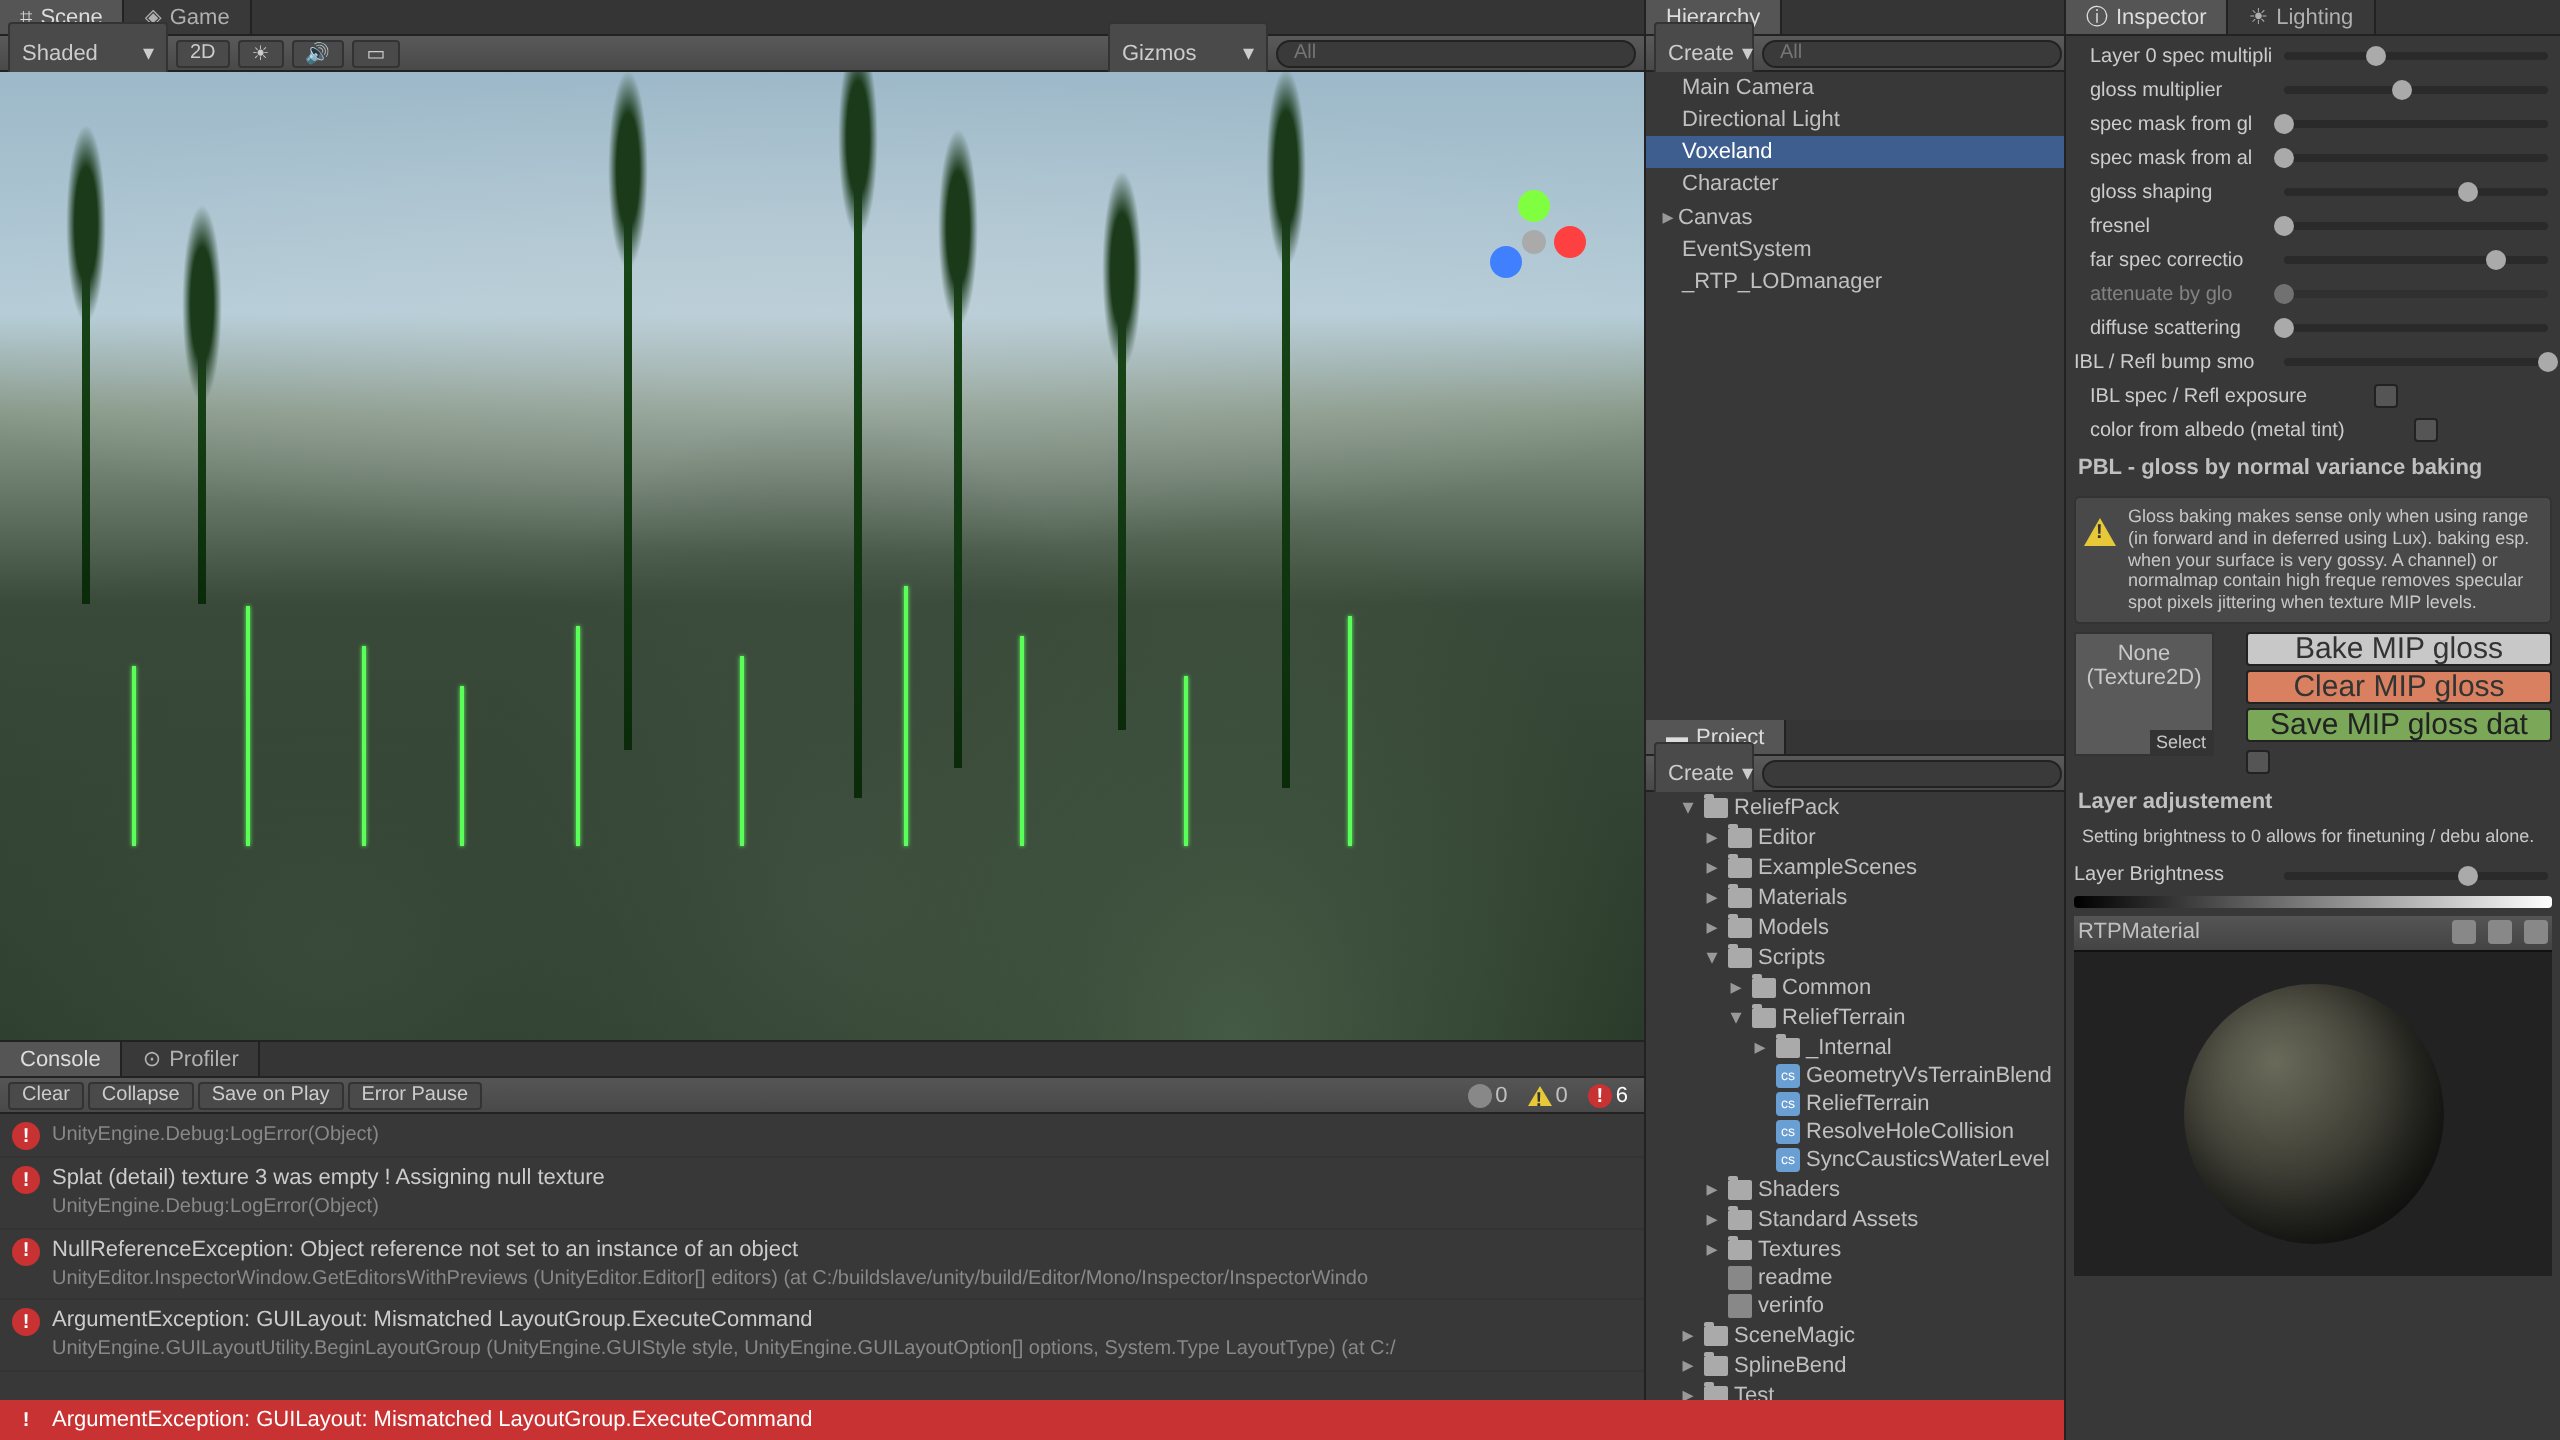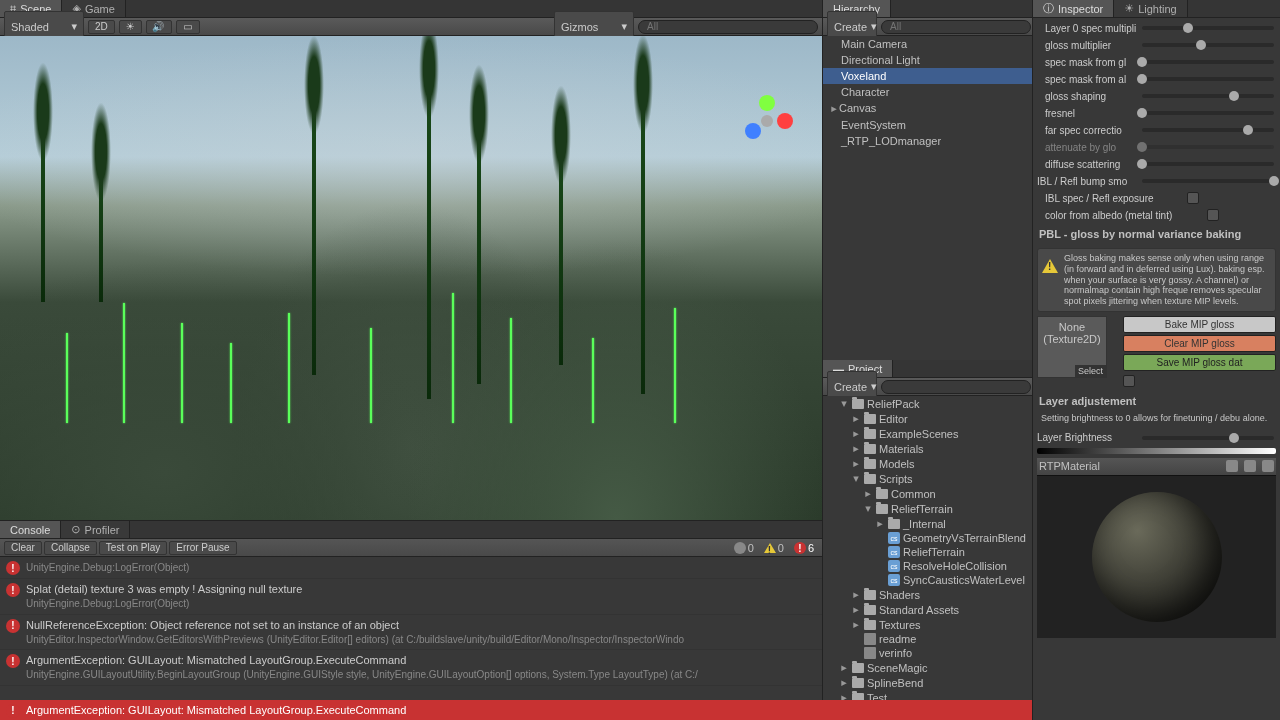--- a/index.html
+++ b/index.html
@@ -77,21 +77,21 @@
 .help-box { background: #494949; border: 1px solid #333; border-radius: 3px; padding: 4px; margin: 4px 0; display: flex; gap: 6px; }
 .warn-icon { width: 16px; height: 14px; flex-shrink: 0; margin-top: 6px; }
 .warn-tri { width: 0; height: 0; border-left: 8px solid transparent; border-right: 8px solid transparent; border-bottom: 14px solid #e6c838; position: relative; }
 .warn-tri::after { content: "!"; position: absolute; left: -2px; top: 2px; color: #333; font-weight: bold; font-size: 10px; }
 .help-text { font-size: 9px; line-height: 1.2; color: #c8c8c8; }
 
 .mip-area { display: flex; gap: 16px; margin: 4px 0; }
 .tex-slot { width: 70px; height: 62px; background: #5a5a5a; border: 1px solid #333; position: relative; font-size: 9px; color: #c8c8c8; text-align: center; padding-top: 4px; }
 .tex-slot .sel { position: absolute; bottom: 0; right: 0; background: #333; padding: 1px 3px; font-size: 9px; }
 .mip-btns { flex: 1; display: flex; flex-direction: column; gap: 2px; }
-.mip-btn { height: 17px; border: 1px solid #222; border-radius: 2px; display: flex; align-items: center; justify-content: center; font-size: 10px; cursor: pointer; }
+.mip-btn { height: 17px; border: 1px solid #222; border-radius: 2px; display: flex; align-items: center; justify-content: center; font-size: 15px; cursor: pointer; }
 .mip-btn.bake { background: #c8c8c8; color: #333; }
 .mip-btn.clear { background: #d88060; color: #333; }
 .mip-btn.save { background: #7aa858; color: #222; }
 
 .mat-preview { height: 180px; background: #222; position: relative; margin-top: 4px; }
 .mat-header { height: 18px; background: linear-gradient(#555,#444); display: flex; align-items: center; padding: 0 2px; font-size: 10px; border-bottom: 1px solid #111; }
 .mat-sphere { position: absolute; left: 50%; top: 55%; transform: translate(-50%,-50%); width: 130px; height: 130px; border-radius: 50%; background: radial-gradient(circle at 35% 30%, #6a6a5a, #3a3a32 50%, #1a1a18 90%); box-shadow: inset -10px -10px 30px rgba(0,0,0,0.6); }
 .mat-icons { margin-left: auto; display: flex; gap: 6px; }
 .mat-icon { width: 12px; height: 12px; background: #888; border-radius: 2px; }
 </style>
@@ -157,21 +157,21 @@
             <span>Console</span>
           </div>
         <div class="tab">
             <span>⊙</span>
             <span>Profiler</span>
           </div>
       </div>
       <div class="console-toolbar">
         <div class="tool-btn">Clear</div>
         <div class="tool-btn">Collapse</div>
-        <div class="tool-btn">Test on Play</div>
+        <div class="tool-btn">Save on Play</div>
         <div class="tool-btn">Error Pause</div>
         <div class="badge-bar">
           <div class="badge">
               <span style="width:12px;height:12px;background:#888;border-radius:50%;display:inline-block"></span>
               <span>0</span>
             </div>
           <div class="badge">
               <span class="warn-tri" style="border-left-width:6px;border-right-width:6px;border-bottom-width:10px"></span>
               <span>0</span>
             </div>

